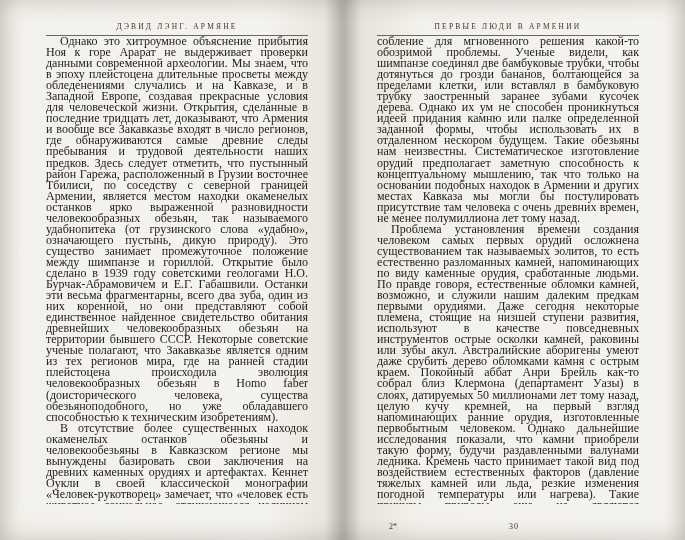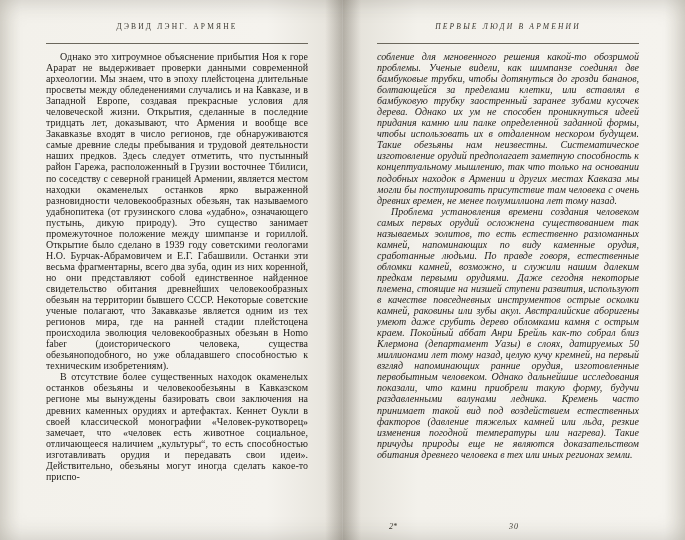--- a/index.html
+++ b/index.html
@@ -33,21 +33,20 @@
     bottom: 0;
     width: 342px;
   }
   .page.left {
     left: 0;
     background: linear-gradient(90deg, #e7e4dc 0%, #f3f1eb 6%, #f5f3ee 78%, #e4e1d9 100%);
   }
   .page.right {
     left: 343px;
     background: linear-gradient(90deg, #e2dfd7 0%, #f3f1eb 22%, #f5f3ee 94%, #e7e4dc 100%);
-    font-style: italic;
   }
   .gutter {
     position: absolute;
     left: 325px;
     top: 0;
     width: 36px;
     height: 100%;
     background: linear-gradient(90deg, rgba(70,62,50,0) 0%, rgba(70,62,50,0.30) 50%, rgba(70,62,50,0) 100%);
     pointer-events: none;
     z-index: 3;
@@ -58,31 +57,30 @@
     bottom: 0;
   }
   .page.left .page-inner  { left: 46px; right: 34px; }
   .page.right .page-inner { left: 34px; right: 46px; }
 
   .running-head {
     text-align: center;
     font-size: 7.5px;
     letter-spacing: 2.2px;
     color: #3a372f;
-    padding-bottom: 12px;
+    padding-bottom: 4px;
     border-bottom: 0.8px solid #6b675c;
     font-weight: normal;
     white-space: nowrap;
     overflow: hidden;
   }
   .body-text {
-    margin-top: 7px;
     height: 468px;
     overflow: hidden;
-    font-size: 10px;
+    font-size: 12px;
     line-height: 11.05px;
     color: #24221e;
     text-align: justify;
   }
   .body-text p {
     margin: 0;
     text-indent: 14px;
   }
   .body-text p.continuation {
     text-indent: 0;

